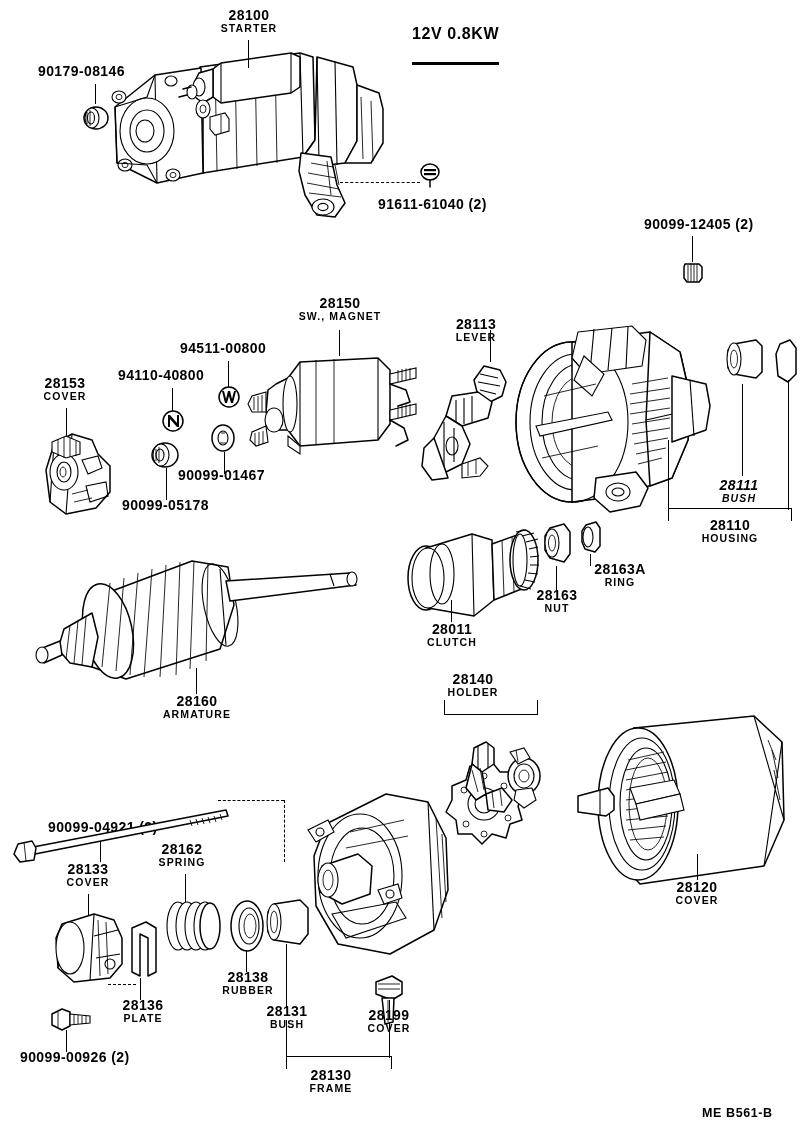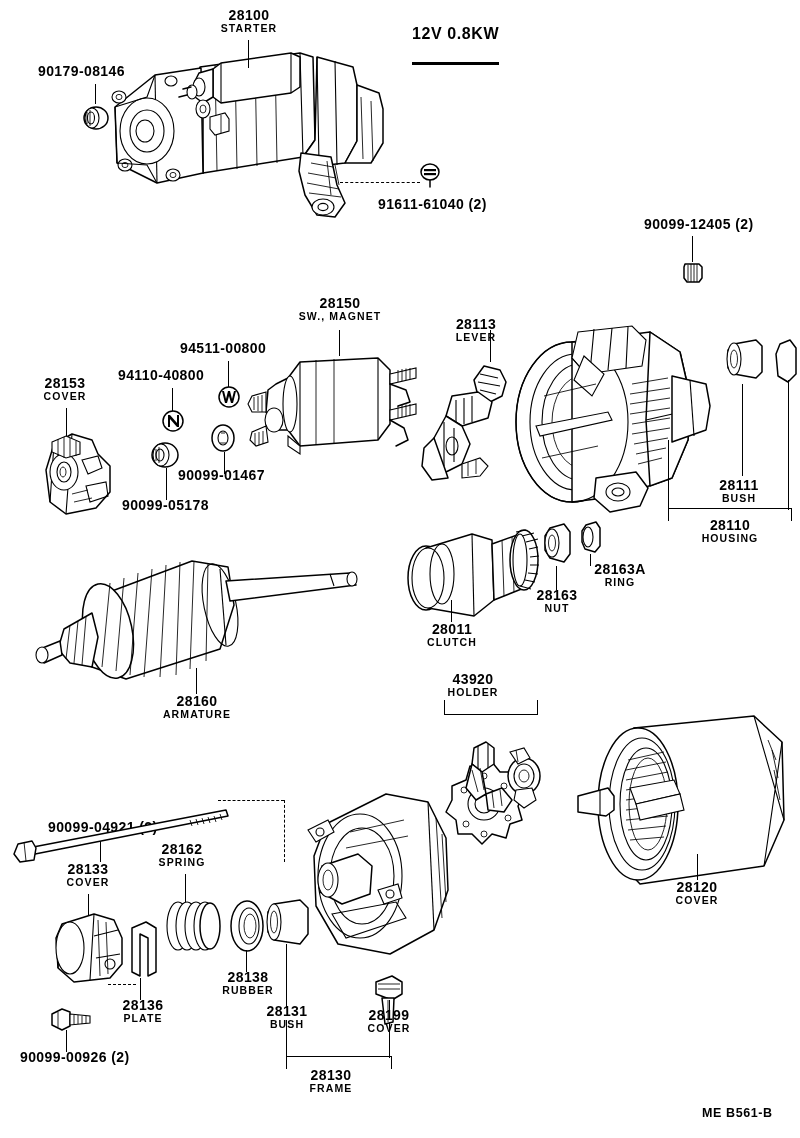--- a/index.html
+++ b/index.html
@@ -266,21 +266,21 @@
   <svg style="left:722px;top:336px;" width="46" height="48">
     <path class="w" d="M12,8 L34,4 L40,10 L40,36 L34,42 L12,38 L6,32 L6,14 Z"></path>
     <ellipse class="w2" cx="12" cy="23" rx="7" ry="16"></ellipse>
     <ellipse class="s3" cx="12" cy="23" rx="3.5" ry="9"></ellipse>
   </svg>
 
   <svg style="left:772px;top:338px;" width="28" height="48">
     <path class="w" d="M8,6 L18,2 L24,10 L24,36 L16,44 L6,38 L4,16 Z"></path>
   </svg>
 
-  <div class="lbl c" style="left:700px;top:478px;width:78px;">
+  <div class="lbl c" style="left:700px;top:478px;width:78px;font-style:italic;">
     <div class="pn">28111</div>
     <div class="nm">BUSH</div>
   </div>
   <div class="lead vl" style="left:742px;top:384px;height:92px;"></div>
 
   <div class="lbl c" style="left:676px;top:518px;width:108px;">
     <div class="pn">28110</div>
     <div class="nm">HOUSING</div>
   </div>
 
@@ -364,21 +364,21 @@
     <path class="w" d="M8,5 L18,2 L22,8 L22,26 L17,32 L7,29 L4,22 L4,11 Z"></path>
     <ellipse class="w2" cx="10" cy="17" rx="5" ry="10"></ellipse>
   </svg>
   <div class="lead vl" style="left:590px;top:554px;height:12px;"></div>
   <div class="lbl c" style="left:556px;top:562px;width:86px;padding-left:21px;">
     <div class="pn">28163A</div>
     <div class="nm">RING</div>
   </div>
 
   <div class="lbl c" style="left:432px;top:672px;width:82px;">
-    <div class="pn">43920</div>
+    <div class="pn">28140</div>
     <div class="nm">HOLDER</div>
   </div>
   <div class="brk" style="left:444px;top:700px;width:92px;height:14px;"></div>
   <svg style="left:430px;top:738px;" width="122" height="140">
 
     <path class="w" d="M22,48 L36,42 L40,28 L52,32 L62,24 L70,34 L82,34 L84,48
                        L94,56 L88,68 L92,82 L80,86 L76,100 L62,96 L52,106 L42,96
                        L28,96 L26,82 L16,74 L22,62 Z"></path>
     <ellipse class="w2" cx="54" cy="66" rx="16" ry="16"></ellipse>
     <ellipse class="s2" cx="54" cy="66" rx="9" ry="9"></ellipse>

